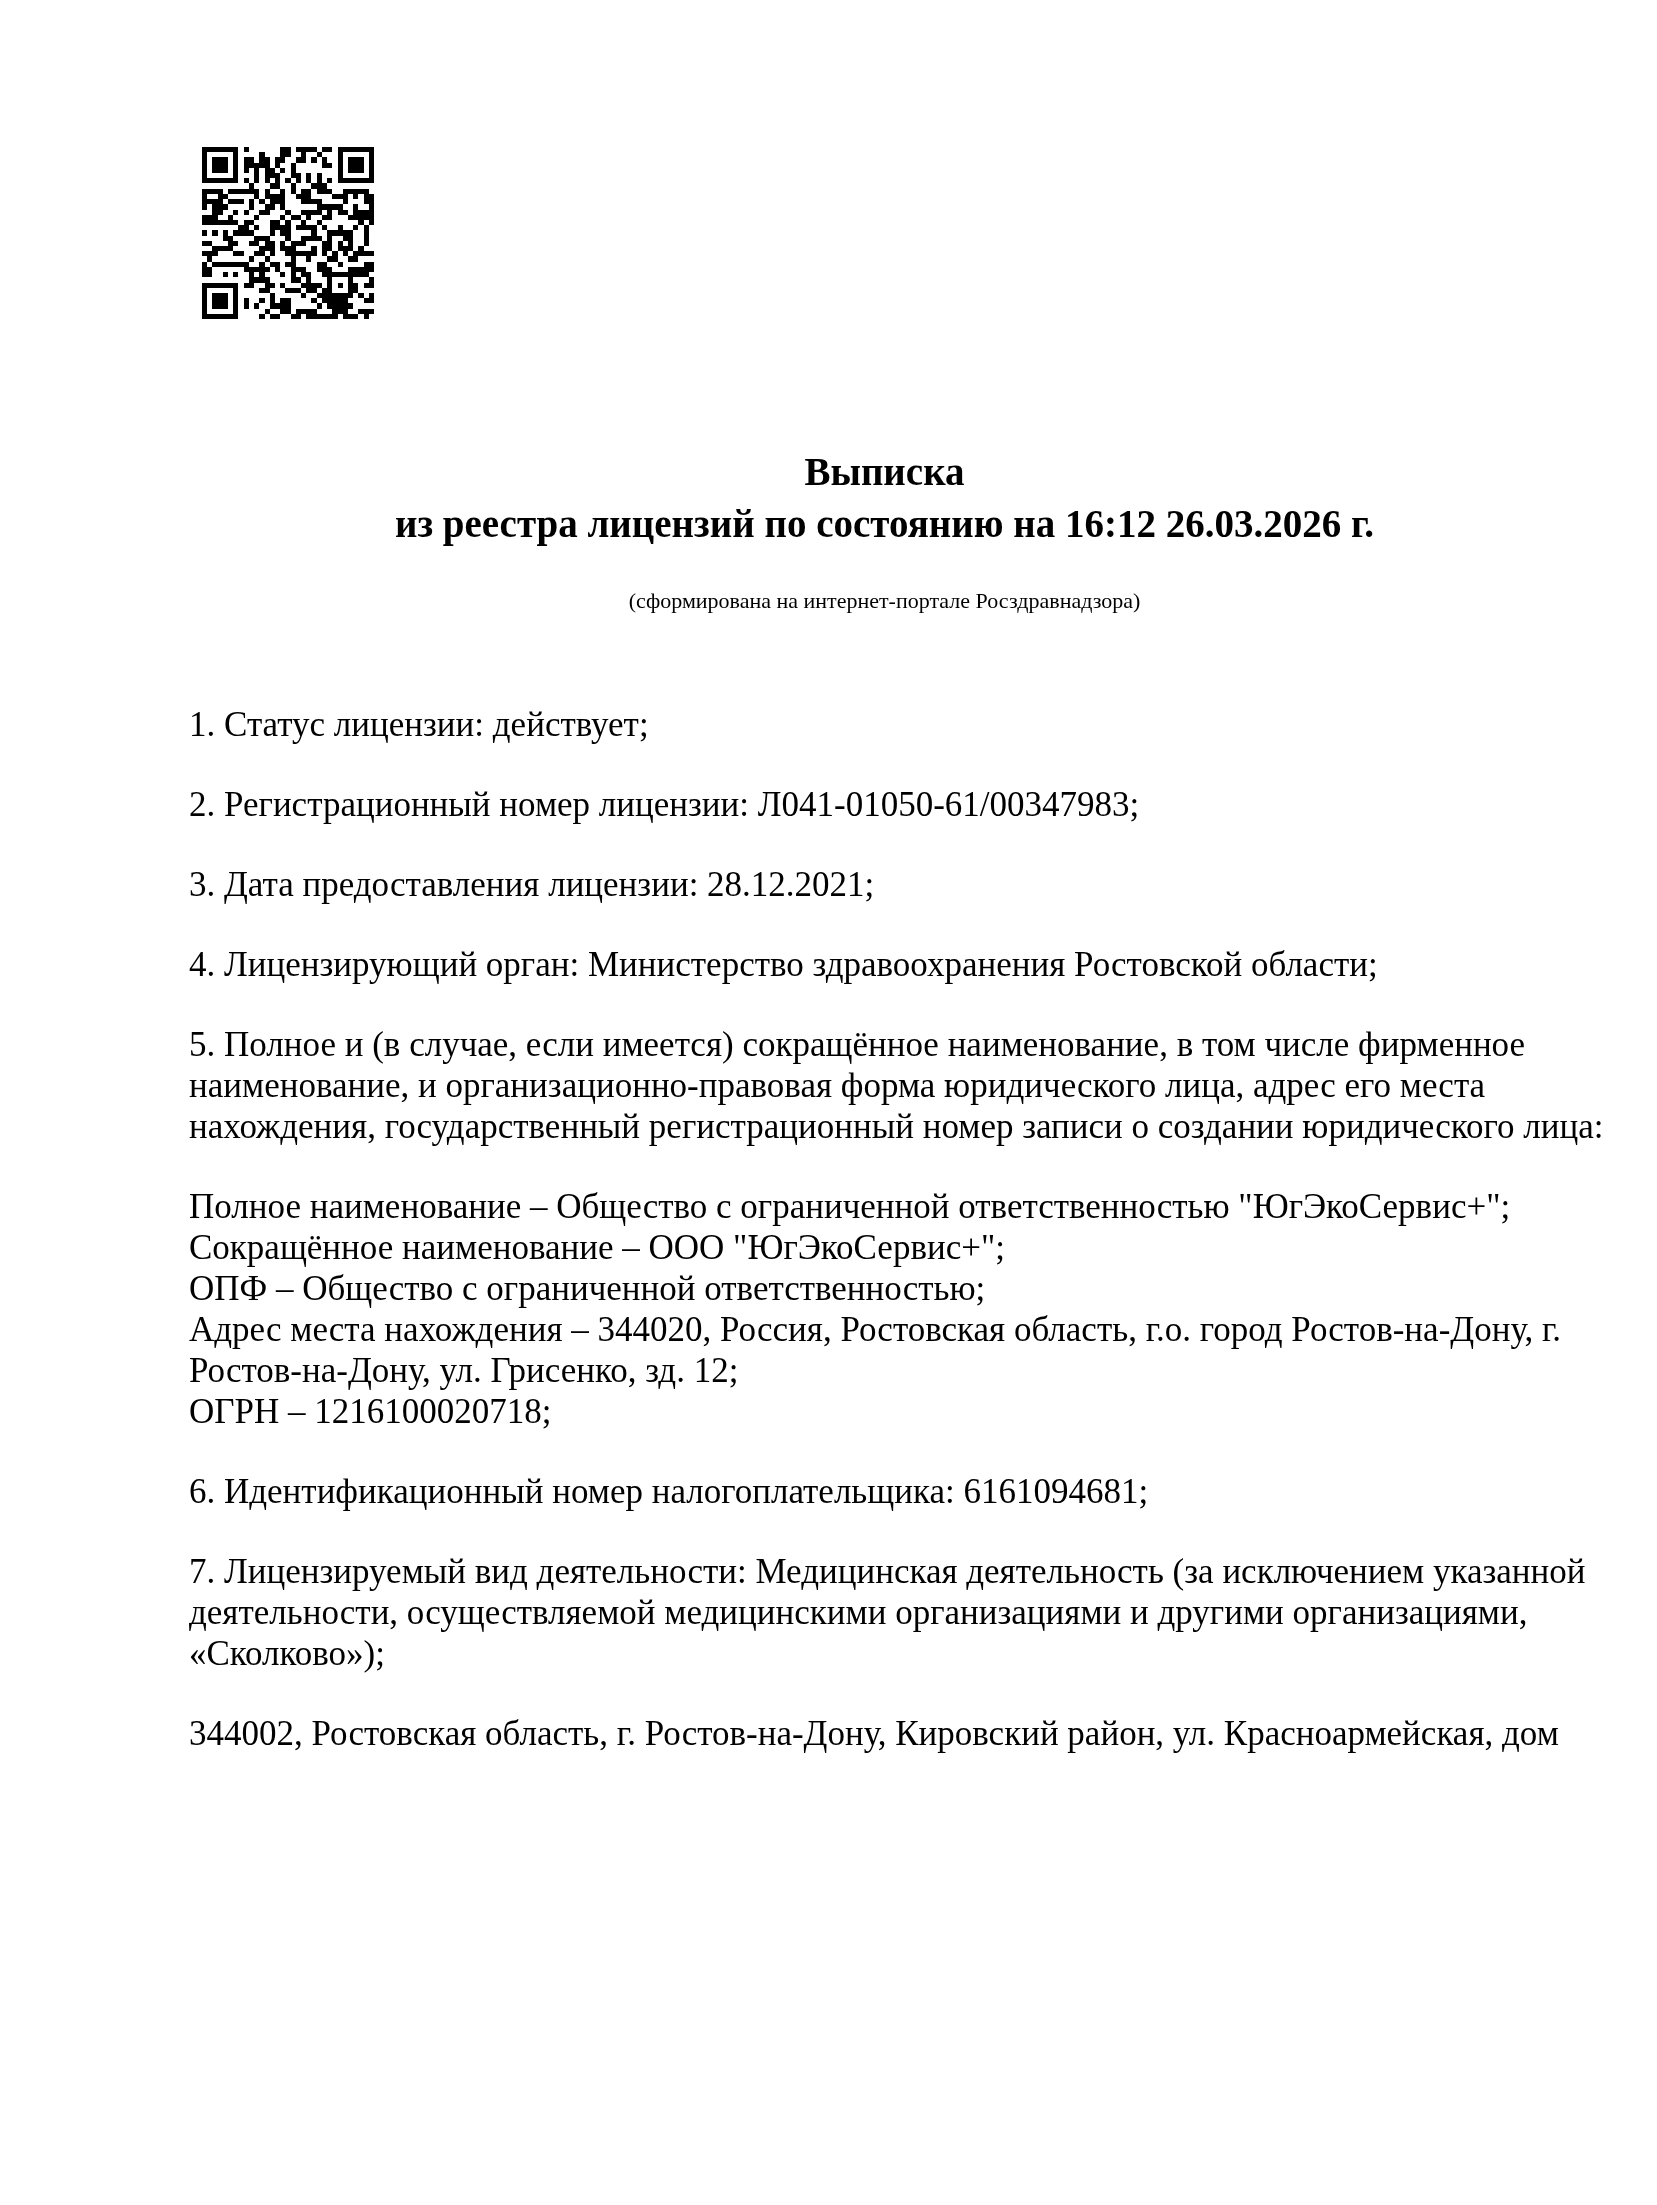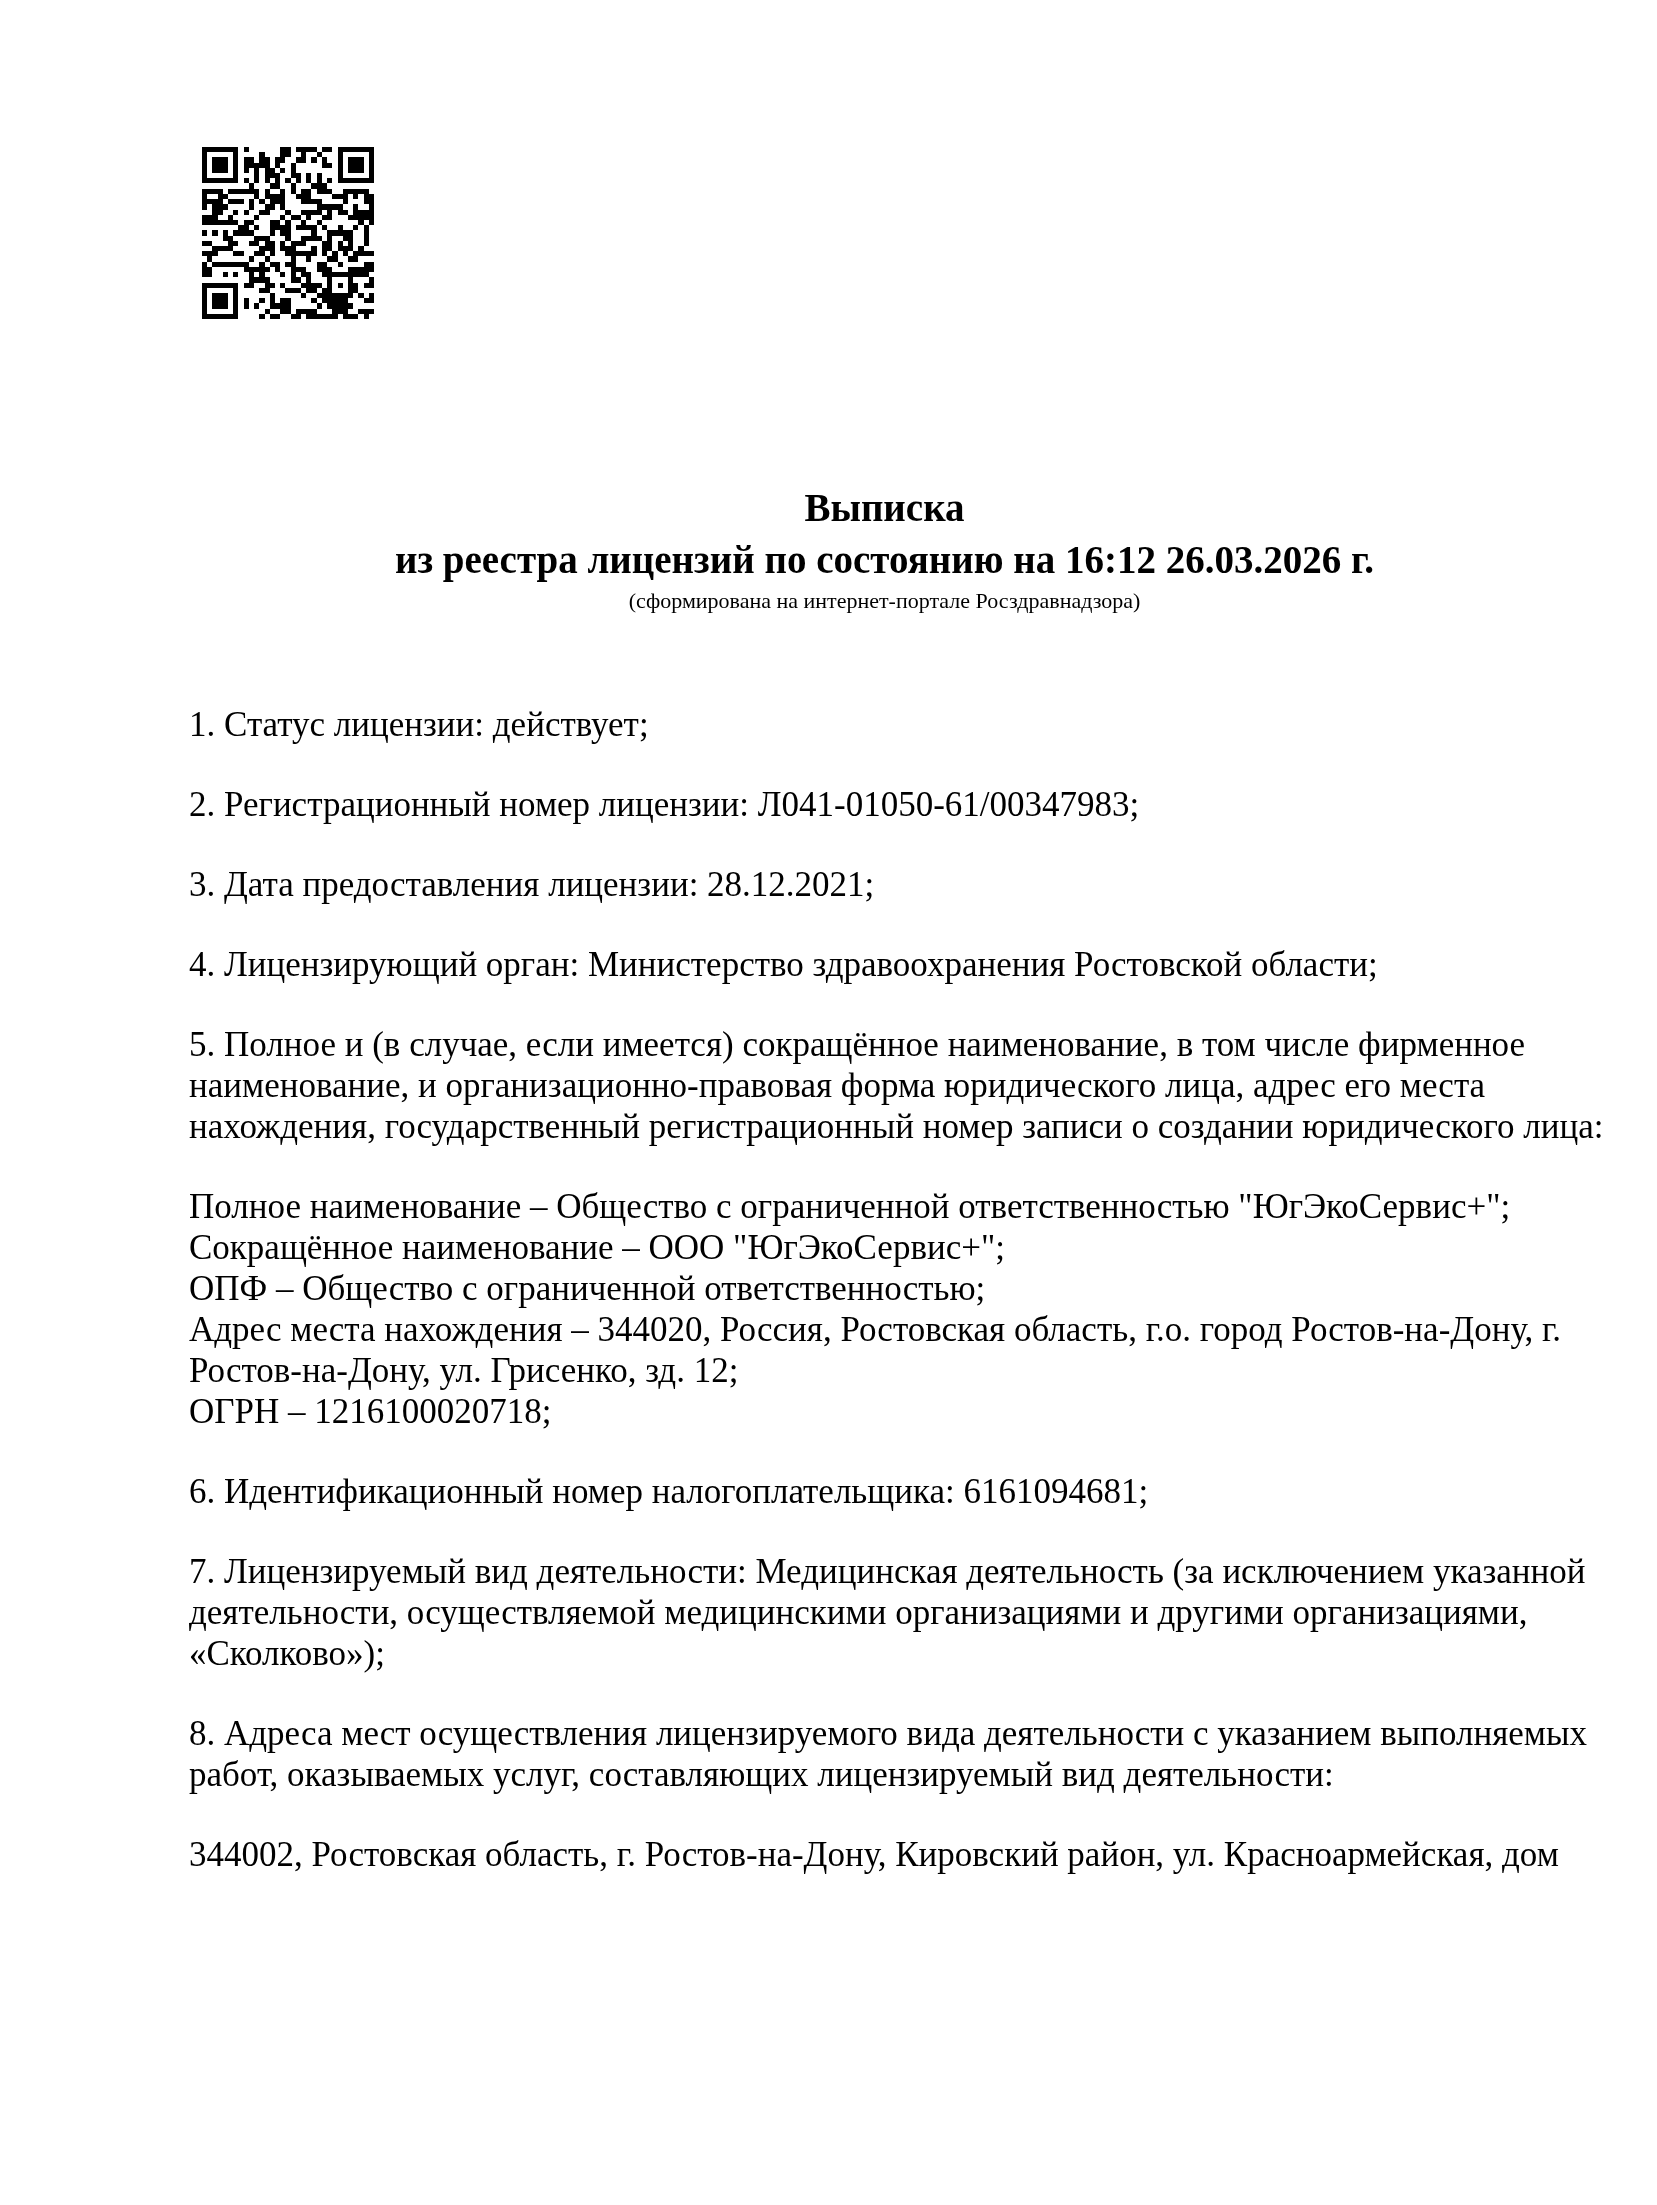--- a/index.html
+++ b/index.html
@@ -13,21 +13,20 @@
     overflow:hidden;
   }
   .qr{
     position:absolute;left:202px;top:147px;width:172px;height:172px;
   }
   .qr svg{display:block;width:172px;height:172px;shape-rendering:crispEdges;}
   .title{
     position:absolute;left:189px;top:446px;width:1391px;
     text-align:center;font-weight:bold;font-size:39px;line-height:52px;
     white-space:nowrap;
-    margin-top:36px;
   }
   .subtitle{
     position:absolute;left:189px;top:584px;width:1391px;
     text-align:center;font-size:22px;line-height:33px;white-space:nowrap;
   }
   .body{
     position:absolute;left:189px;top:704px;width:1391px;
     font-size:35px;line-height:41px;
   }
   .para{margin:0 0 39px 0;}
@@ -634,22 +633,18 @@
       </div>
       <div class="para">
         <div class="tline">6. Идентификационный номер налогоплательщика: 6161094681;</div>
       </div>
       <div class="para">
         <div class="tline">7. Лицензируемый вид деятельности: Медицинская деятельность (за исключением указанной</div>
         <div class="tline">деятельности, осуществляемой медицинскими организациями и другими организациями,</div>
         <div class="tline">«Сколково»);</div>
       </div>
       <div class="para">
-        <div class="tline">8. Адреса мест осуществления лицензируемого вида деятельности с указанием выполняемых</div>
-        <div class="tline">работ, оказываемых услуг, составляющих лицензируемый вид деятельности:</div>
-      </div>
-      <div class="para">
         <div class="tline">344002, Ростовская область, г. Ростов-на-Дону, Кировский район, ул. Красноармейская, дом</div>
       </div>
     </div>
 
 </div>
 
 
 </body></html>

